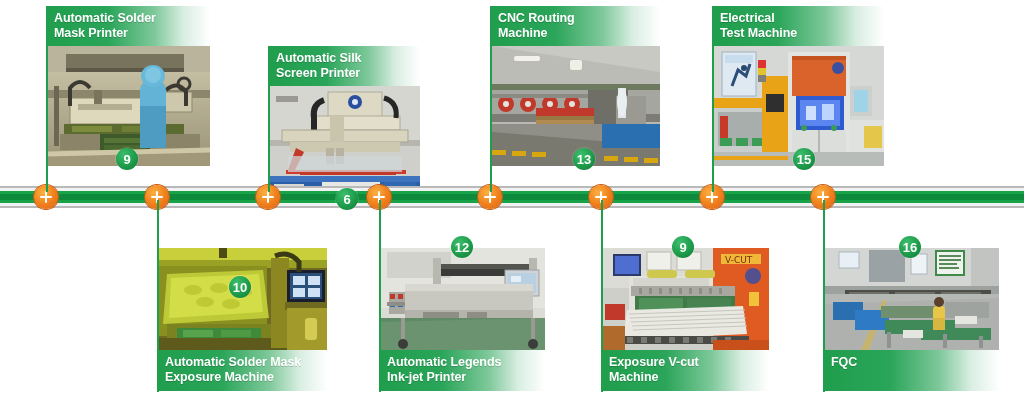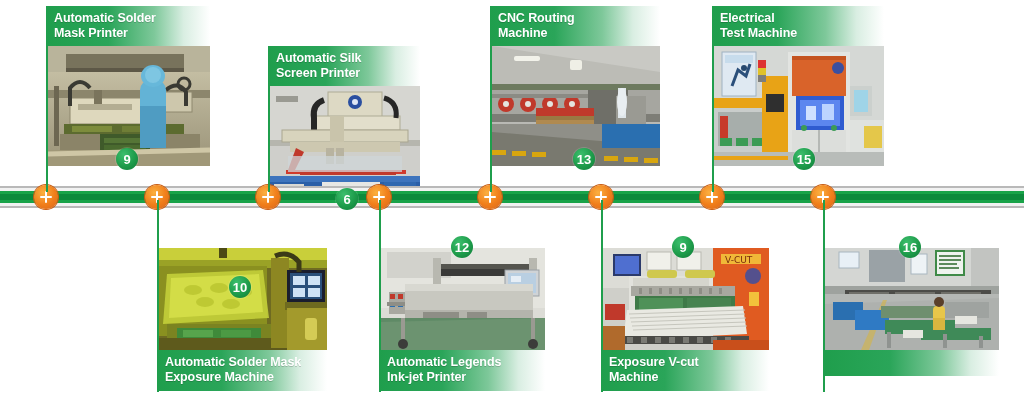--- a/index.html
+++ b/index.html
@@ -538,20 +538,21 @@
           <g>
             <rect x="108" y="58" width="12" height="22" rx="4" fill="#e8c64a"></rect>
             <circle cx="114" cy="54" r="5" fill="#5a3f2a"></circle>
             <rect x="108" y="70" width="12" height="12" fill="#d9b63f"></rect>
           </g>
           <rect x="130" y="68" width="22" height="8" fill="#e6e6e0"></rect>
           <rect x="78" y="82" width="20" height="8" fill="#e6e6e0"></rect>
         </svg>
       </div>
       <div class="label" style="position:absolute;left:0;top:118px;width:176px;">
+        <span>FQC</span>
         <span style="min-height:15px;"></span>
       </div>
       <div class="badge" style="left:76px;top:4px;">
         <span>16</span>
       </div>
     </div>
   </div>
 
 </div>
 

